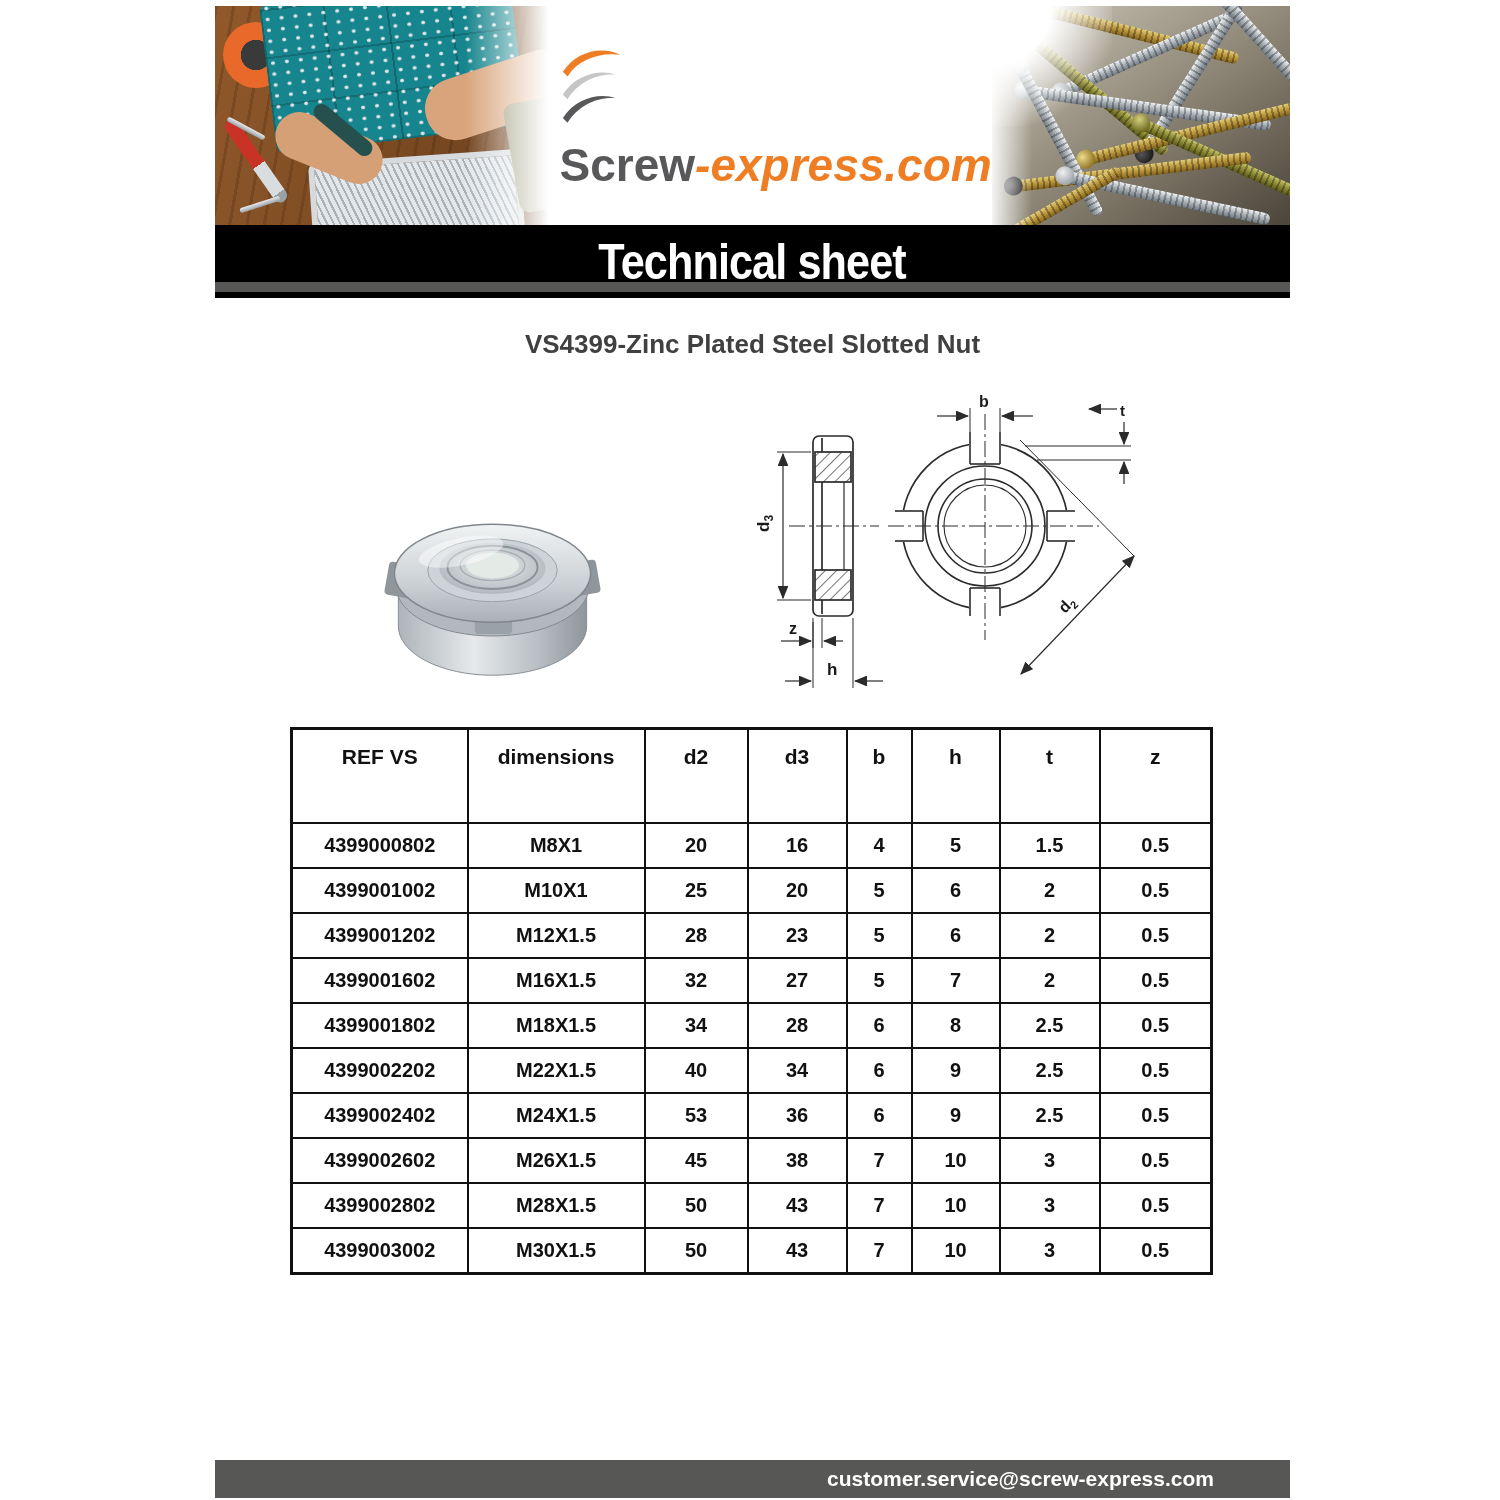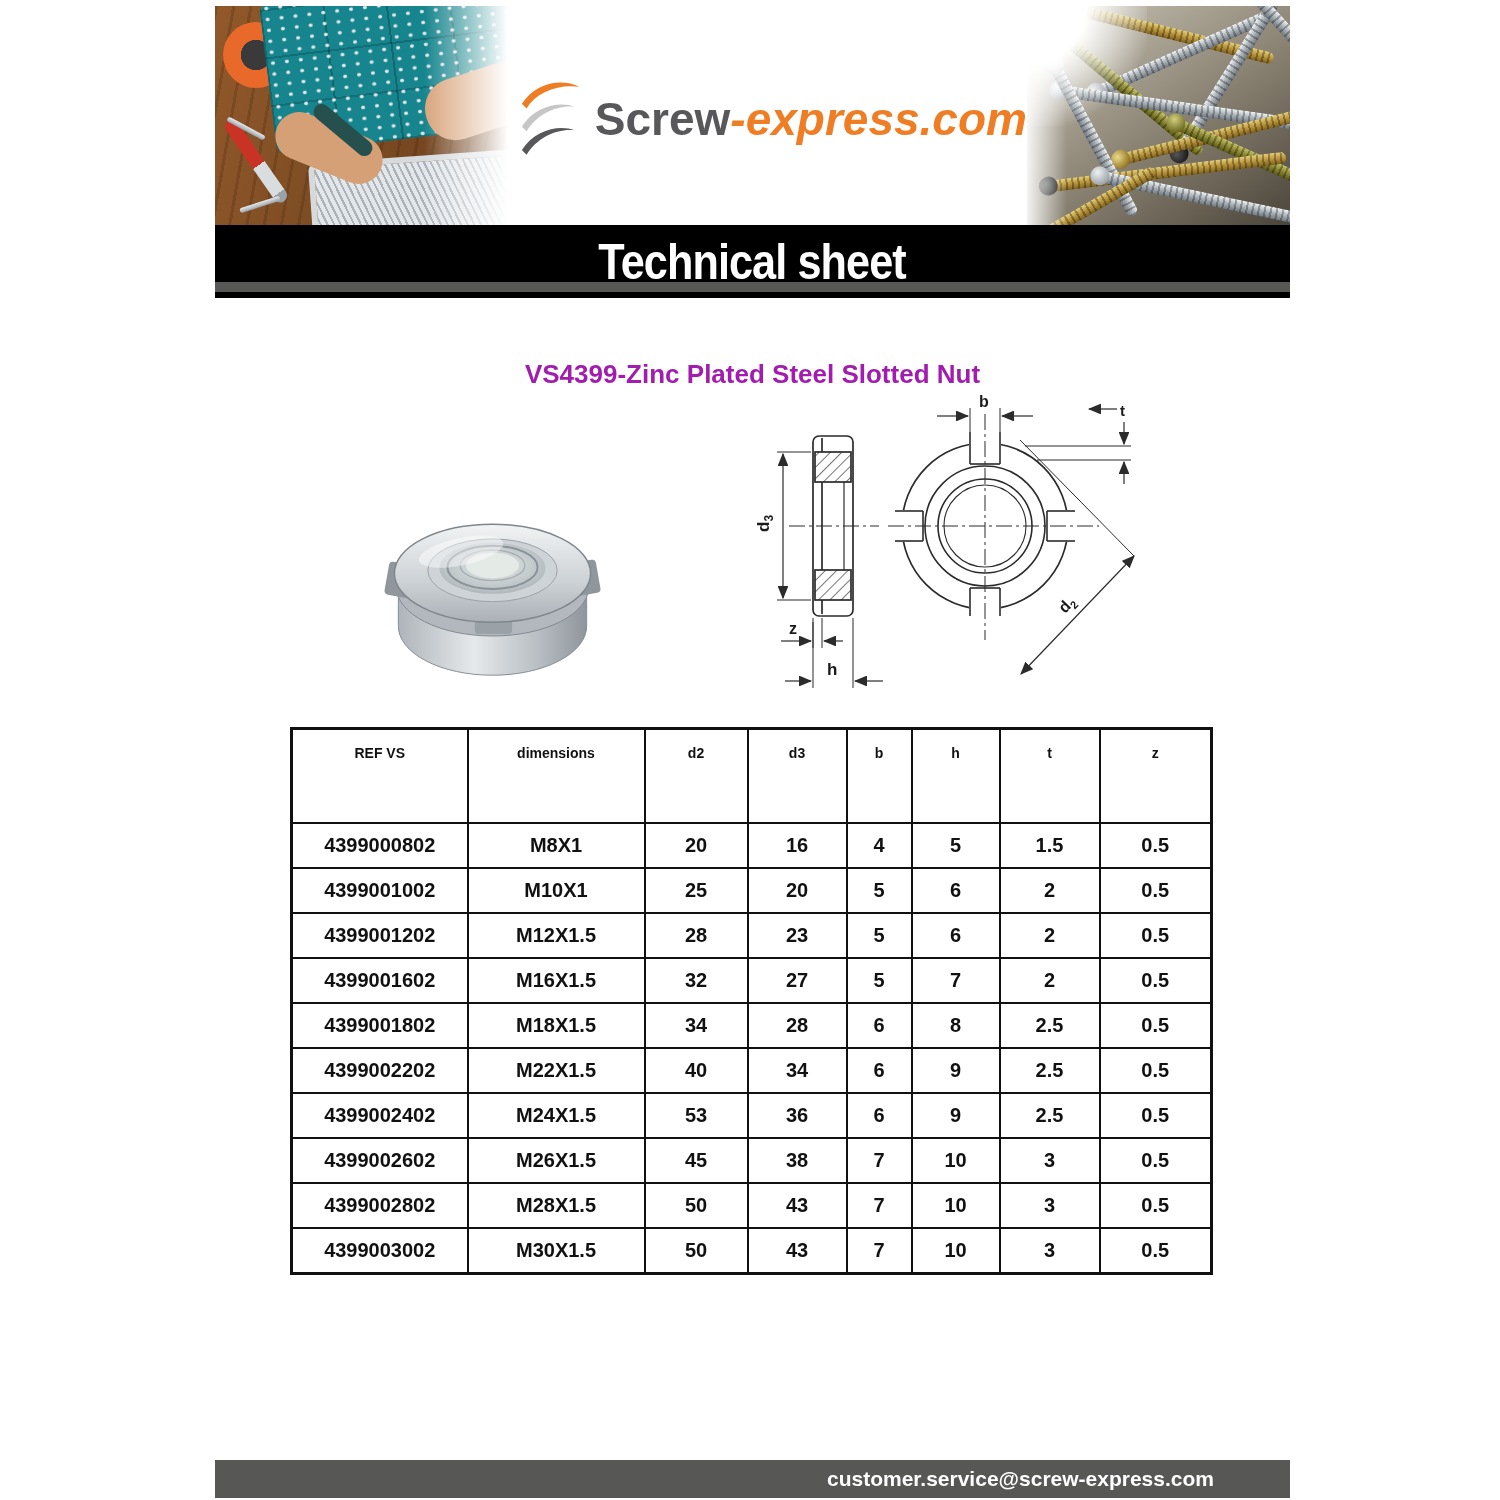--- a/index.html
+++ b/index.html
@@ -63,44 +63,44 @@
       repeating-linear-gradient(90deg, rgba(0,0,0,.3) 0 2px, rgba(0,0,0,0) 2px 6px),
       linear-gradient(180deg,#c9c46a,#8d8a35 50%,#595716); }
   .olive::before { background:radial-gradient(circle at 35% 35%, #d3cf7e, #6b6820 75%); }
   .darkhead::before { background:radial-gradient(circle at 40% 40%, #555, #1c1c1c 70%); }
   .fade-corner { position:absolute; left:0; top:0; width:120px; height:120px;
     background:radial-gradient(circle at 0 0, #fff 0 35%, rgba(255,255,255,0) 75%); }
   .fade-left-edge { position:absolute; left:0; top:0; bottom:0; width:40px;
     background:linear-gradient(90deg, rgba(255,255,255,.9), rgba(255,255,255,0)); }
 
   
-  .logo-row { display:flex; align-items:center; gap:10px; margin-top:6px; }
+  .logo-row { display:flex; align-items:flex-start; gap:10px; margin-top:6px;flex-direction:column; }
   .logo-text { font-size:46px; font-weight:bold; white-space:nowrap; }
   .logo-screw { color:#58585A; }
   .logo-express { color:#EF7D23; font-style:italic; }
 
   
   .banner { position:absolute; left:215px; top:225px; width:1075px; height:73px; background:#000000;
     display:flex; align-items:center; justify-content:center; }
   .banner-title { color:#fff; font-size:47px; font-weight:bold; letter-spacing:-1px;
     display:inline-block; transform:scale(.92,1.08); }
   .gray-stripe { position:absolute; left:215px; top:282px; width:1075px; height:10px; background:#575756; }
   .subtitle { position:absolute; left:215px; top:329px; width:1075px; text-align:center;
-    font-size:26px; font-weight:bold; color:#a21caf;margin-top:30px; }
+    font-size:26px; font-weight:bold; color:#404040; }
 
   
   .product { position:absolute; left:365px; top:455px; width:255px; height:260px; }
   .drawing { position:absolute; left:725px; top:376px; width:460px; height:332px; }
 
   
   .dim-table { position:absolute; left:290px; top:727px; border-collapse:collapse; table-layout:fixed;
     border:3px solid #111; }
   .dim-table th, .dim-table td { border:2px solid #111; text-align:center;
     font-weight:bold; color:#111; overflow:hidden; }
-  .dim-table th { height:76px; vertical-align:top; padding-top:15px; font-size:14px;margin-top:12px; }
+  .dim-table th { height:76px; vertical-align:top; padding-top:15px; font-size:21px;margin-top:12px; }
   .dim-table td { height:41px; font-size:20px; }
 
   
   .footer { position:absolute; left:215px; top:1460px; width:1075px; height:38px; background:#575756; }
   .footer-email { position:absolute; right:76px; top:0; line-height:38px; color:#fff;
     font-size:21px; font-weight:bold; }
 </style>
 </head>
 <body>
 

